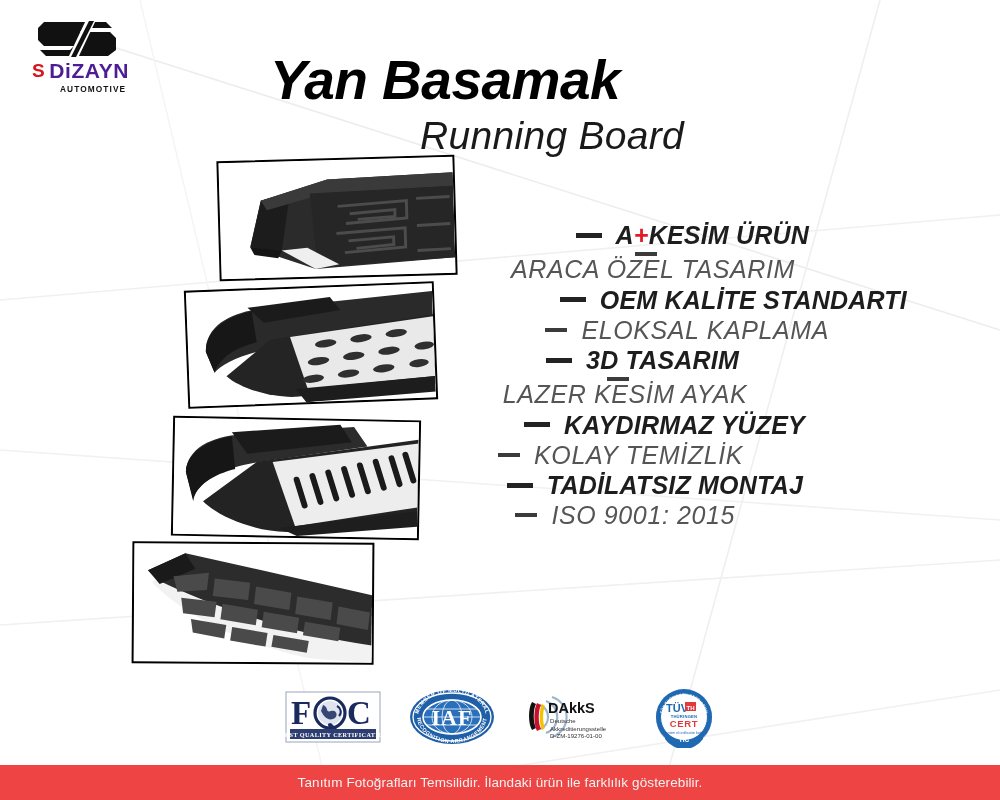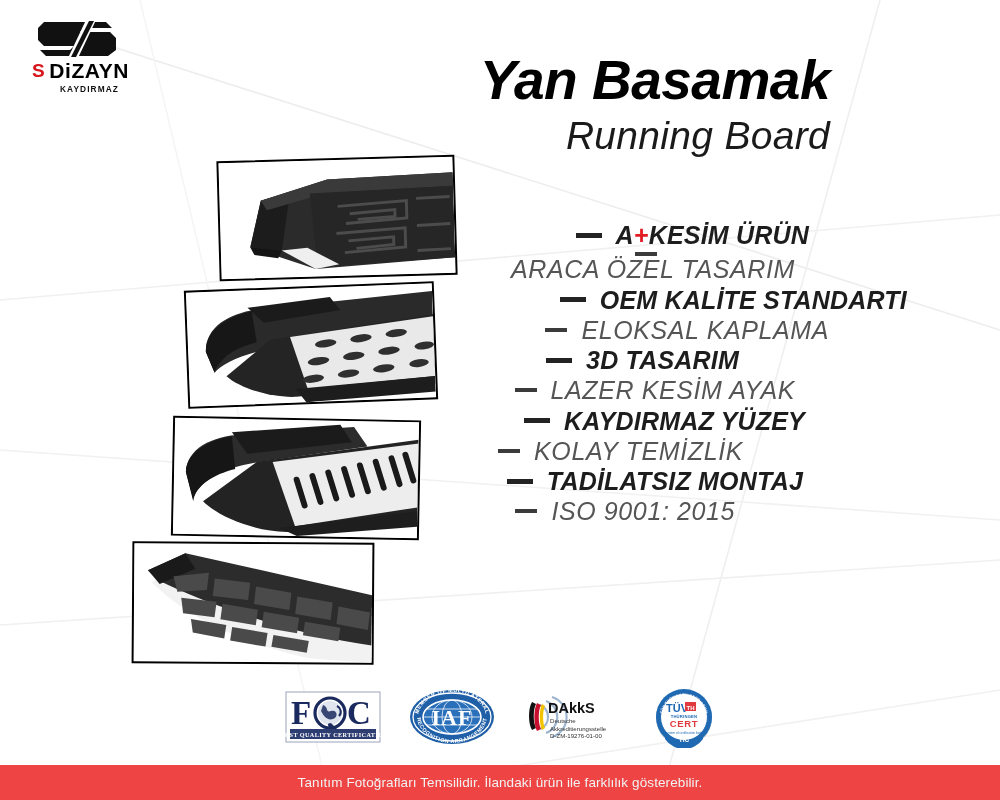--- a/index.html
+++ b/index.html
@@ -39,21 +39,21 @@
     margin-left: 10px;
   }
   .logo-s {
     color: #d8141c;
     font-weight: 800;
     font-size: 19px;
     letter-spacing: -0.5px;
     line-height: 1;
   }
   .logo-name {
-    color: #000000;
+    color: #4c1d95;
     font-weight: 700;
     font-size: 21px;
     letter-spacing: 0.6px;
     line-height: 1;
     margin-left: 5px;
   }
   .logo-sub {
     color: #111111;
     font-weight: 700;
     font-size: 8.3px;
@@ -61,21 +61,21 @@
     margin-left: 38px;
     margin-top: 3px;
   }
 
   
   #title-block {
     position: absolute;
     left: 270px;
     top: 52px;
     width: 560px;
-    text-align: right;
+    text-align: left;
   }
   #main-title {
     font-size: 55px;
     font-weight: 800;
     font-style: italic;
     letter-spacing: -0.5px;
     color: #000000;
     line-height: 1.02;
   }
   #sub-title {
@@ -140,21 +140,21 @@
     letter-spacing: 0.6px;
   }
   .plus { color: #e31b23; }
 
   
   #feat-0 { padding-right: 116px; margin-bottom: 4px; }
   #feat-1 { padding-right: 74px;  margin-bottom: 4px; flex-direction: column; }
   #feat-2 { padding-right: 18px;  margin-bottom: 4px; }
   #feat-3 { padding-right: 96px;  margin-bottom: 4px; }
   #feat-4 { padding-right: 186px; margin-bottom: 4px; }
-  #feat-5 { padding-right: 130px; margin-bottom: 4px; }
+  #feat-5 { padding-right: 130px; margin-bottom: 4px; flex-direction: column; }
   #feat-6 { padding-right: 120px; margin-bottom: 4px; }
   #feat-7 { padding-right: 182px; margin-bottom: 4px; }
   #feat-8 { padding-right: 122px; margin-bottom: 4px; }
   #feat-9 { padding-right: 190px; margin-bottom: 0; }
 
   
   #certs {
     position: absolute;
     left: 285px;
     top: 682px;
@@ -202,21 +202,21 @@
   <div id="logo">
     <svg class="logo-mark" viewBox="0 0 92 40">
       <path d="M10 4 L72 4 L78 10 L50 10 L46 14 L76 14 L82 20 L82 32 L74 38 L12 38 L6 32 L36 32 L40 28 L10 28 L4 22 L4 10 Z" fill="#111111"></path>
       <path d="M52 2 L62 2 L44 40 L34 40 Z" fill="#ffffff"></path>
       <path d="M55 3 L60 3 L42 39 L37 39 Z" fill="#111111"></path>
     </svg>
     <div class="logo-word">
       <span class="logo-s">S</span>
       <span class="logo-name">DiZAYN</span>
     </div>
-    <div class="logo-sub">KAYDIRMAZ</div>
+    <div class="logo-sub">AUTOMOTIVE</div>
   </div>
 
   <div id="title-block">
     <div id="main-title">Yan Basamak</div>
     <div id="sub-title">Running Board</div>
   </div>
 
   <div class="photo-frame" id="photo-1">
     <svg viewBox="0 0 238 120" preserveAspectRatio="none">
       <rect width="238" height="120" fill="#ffffff"></rect>

